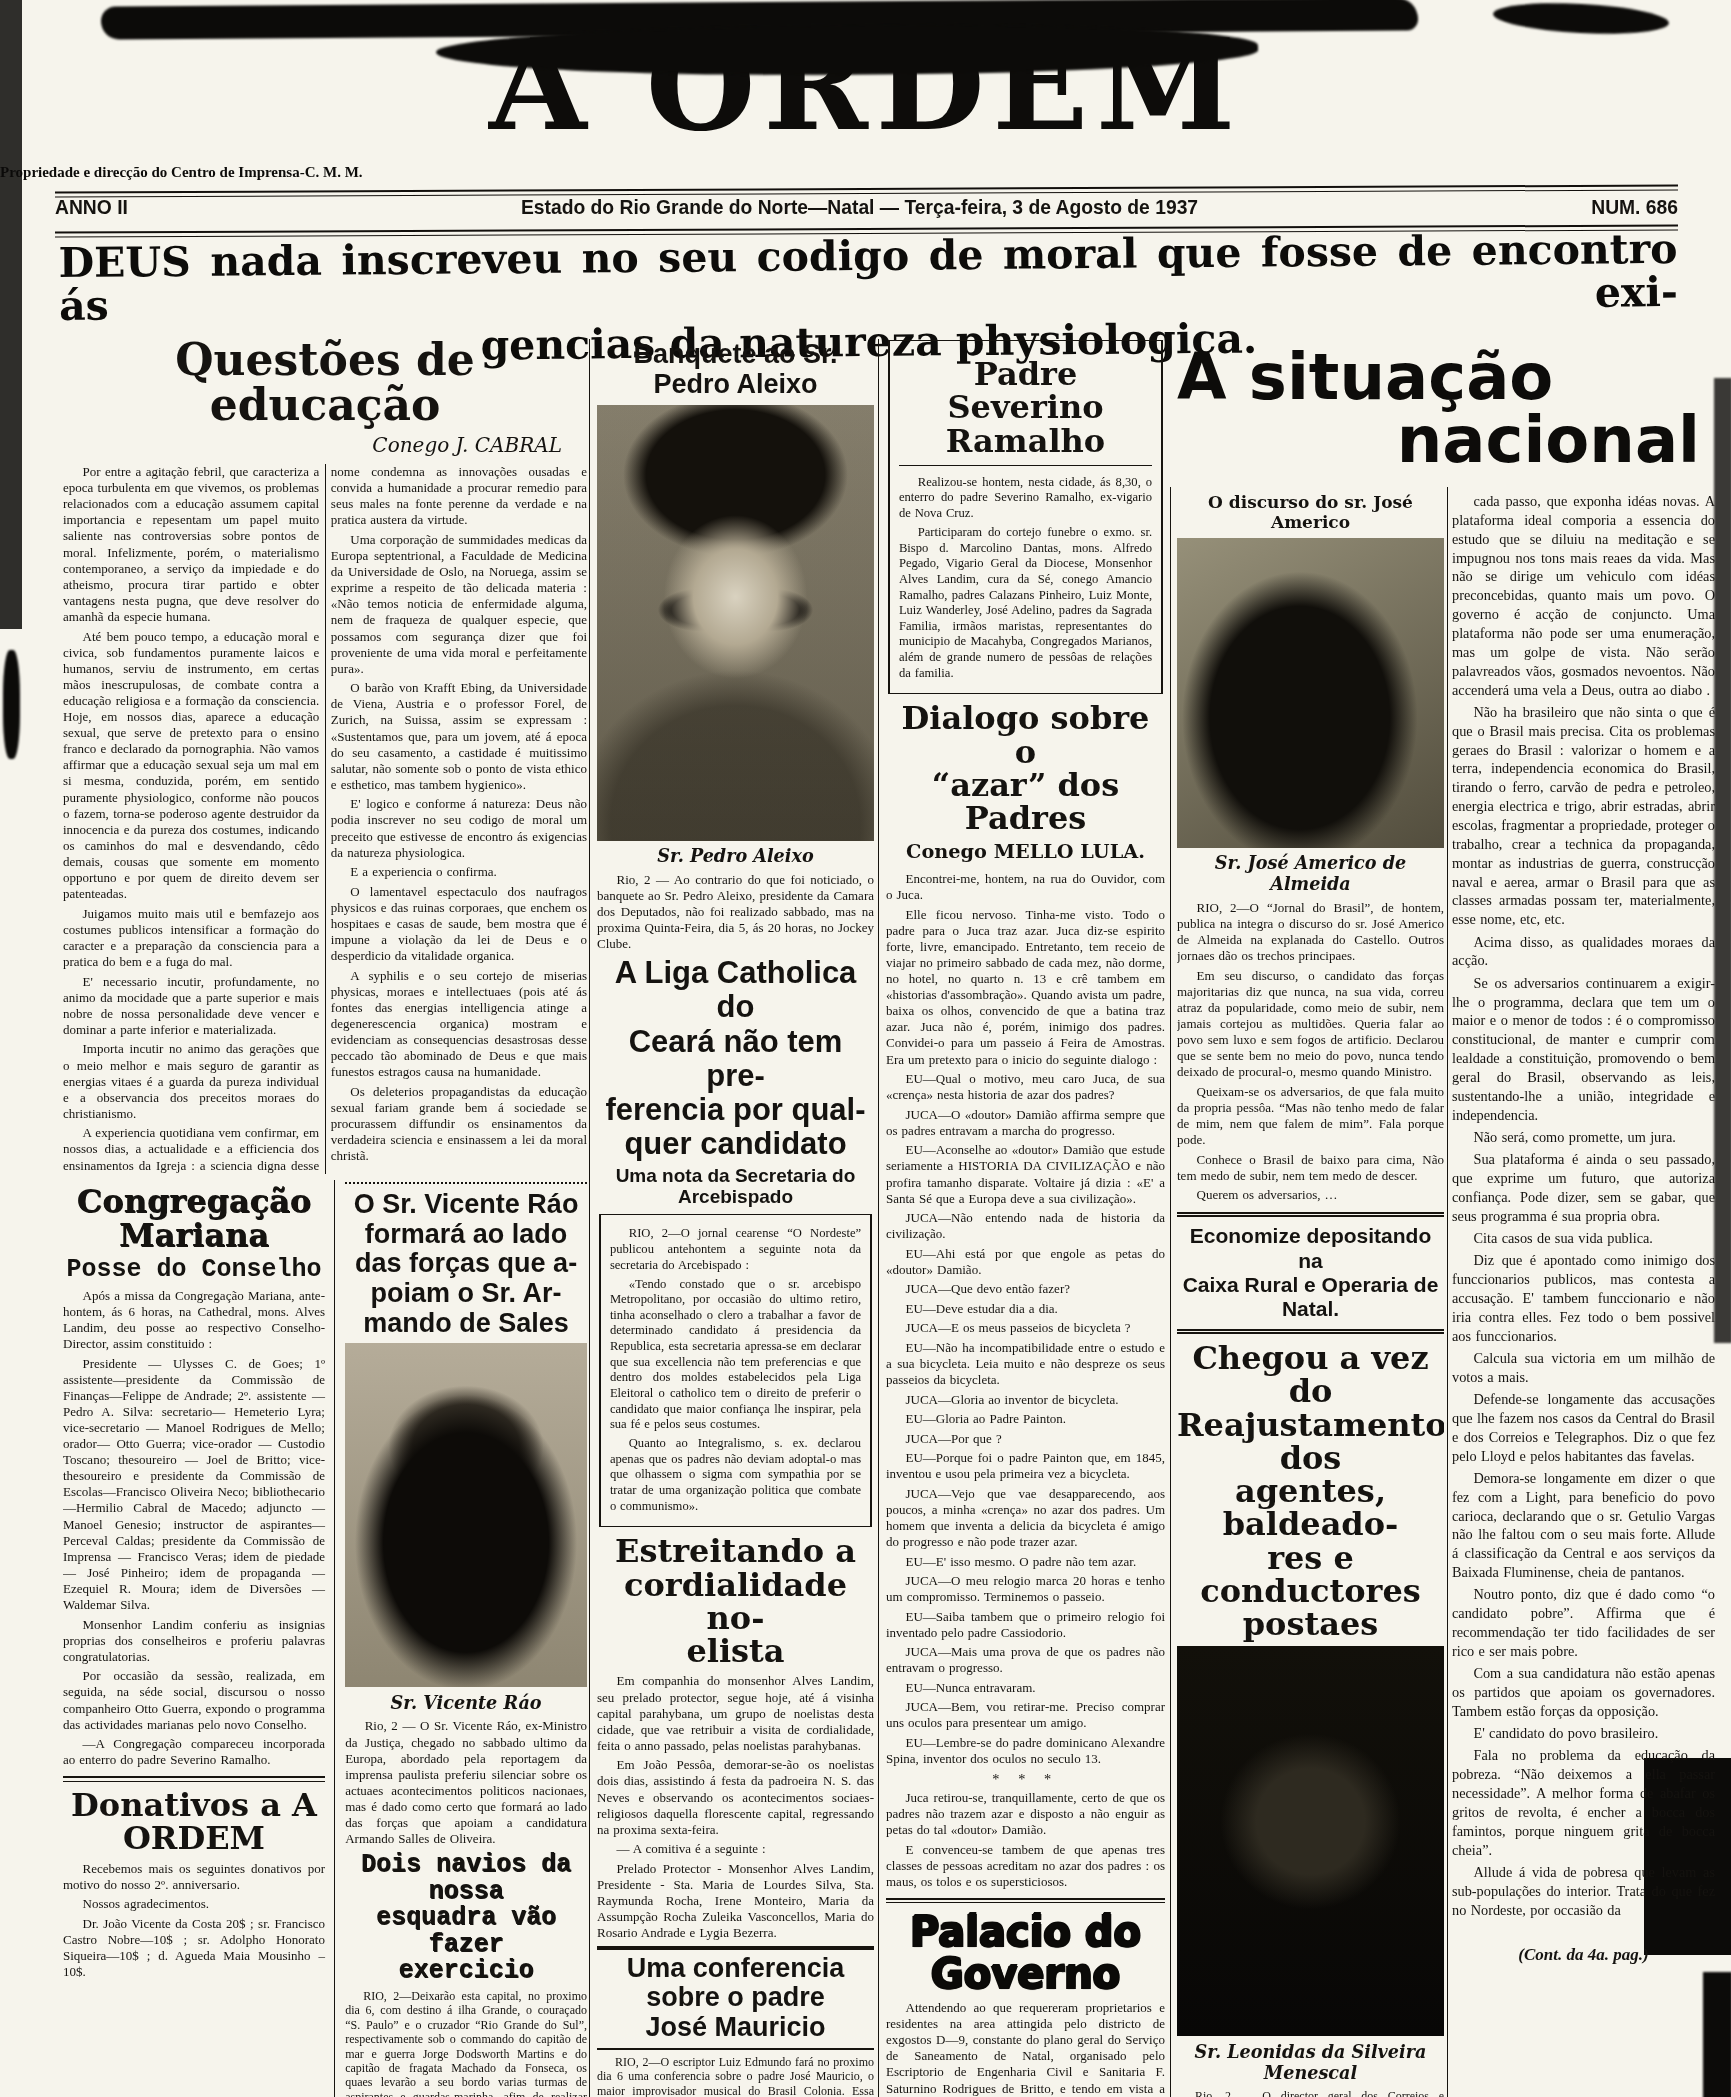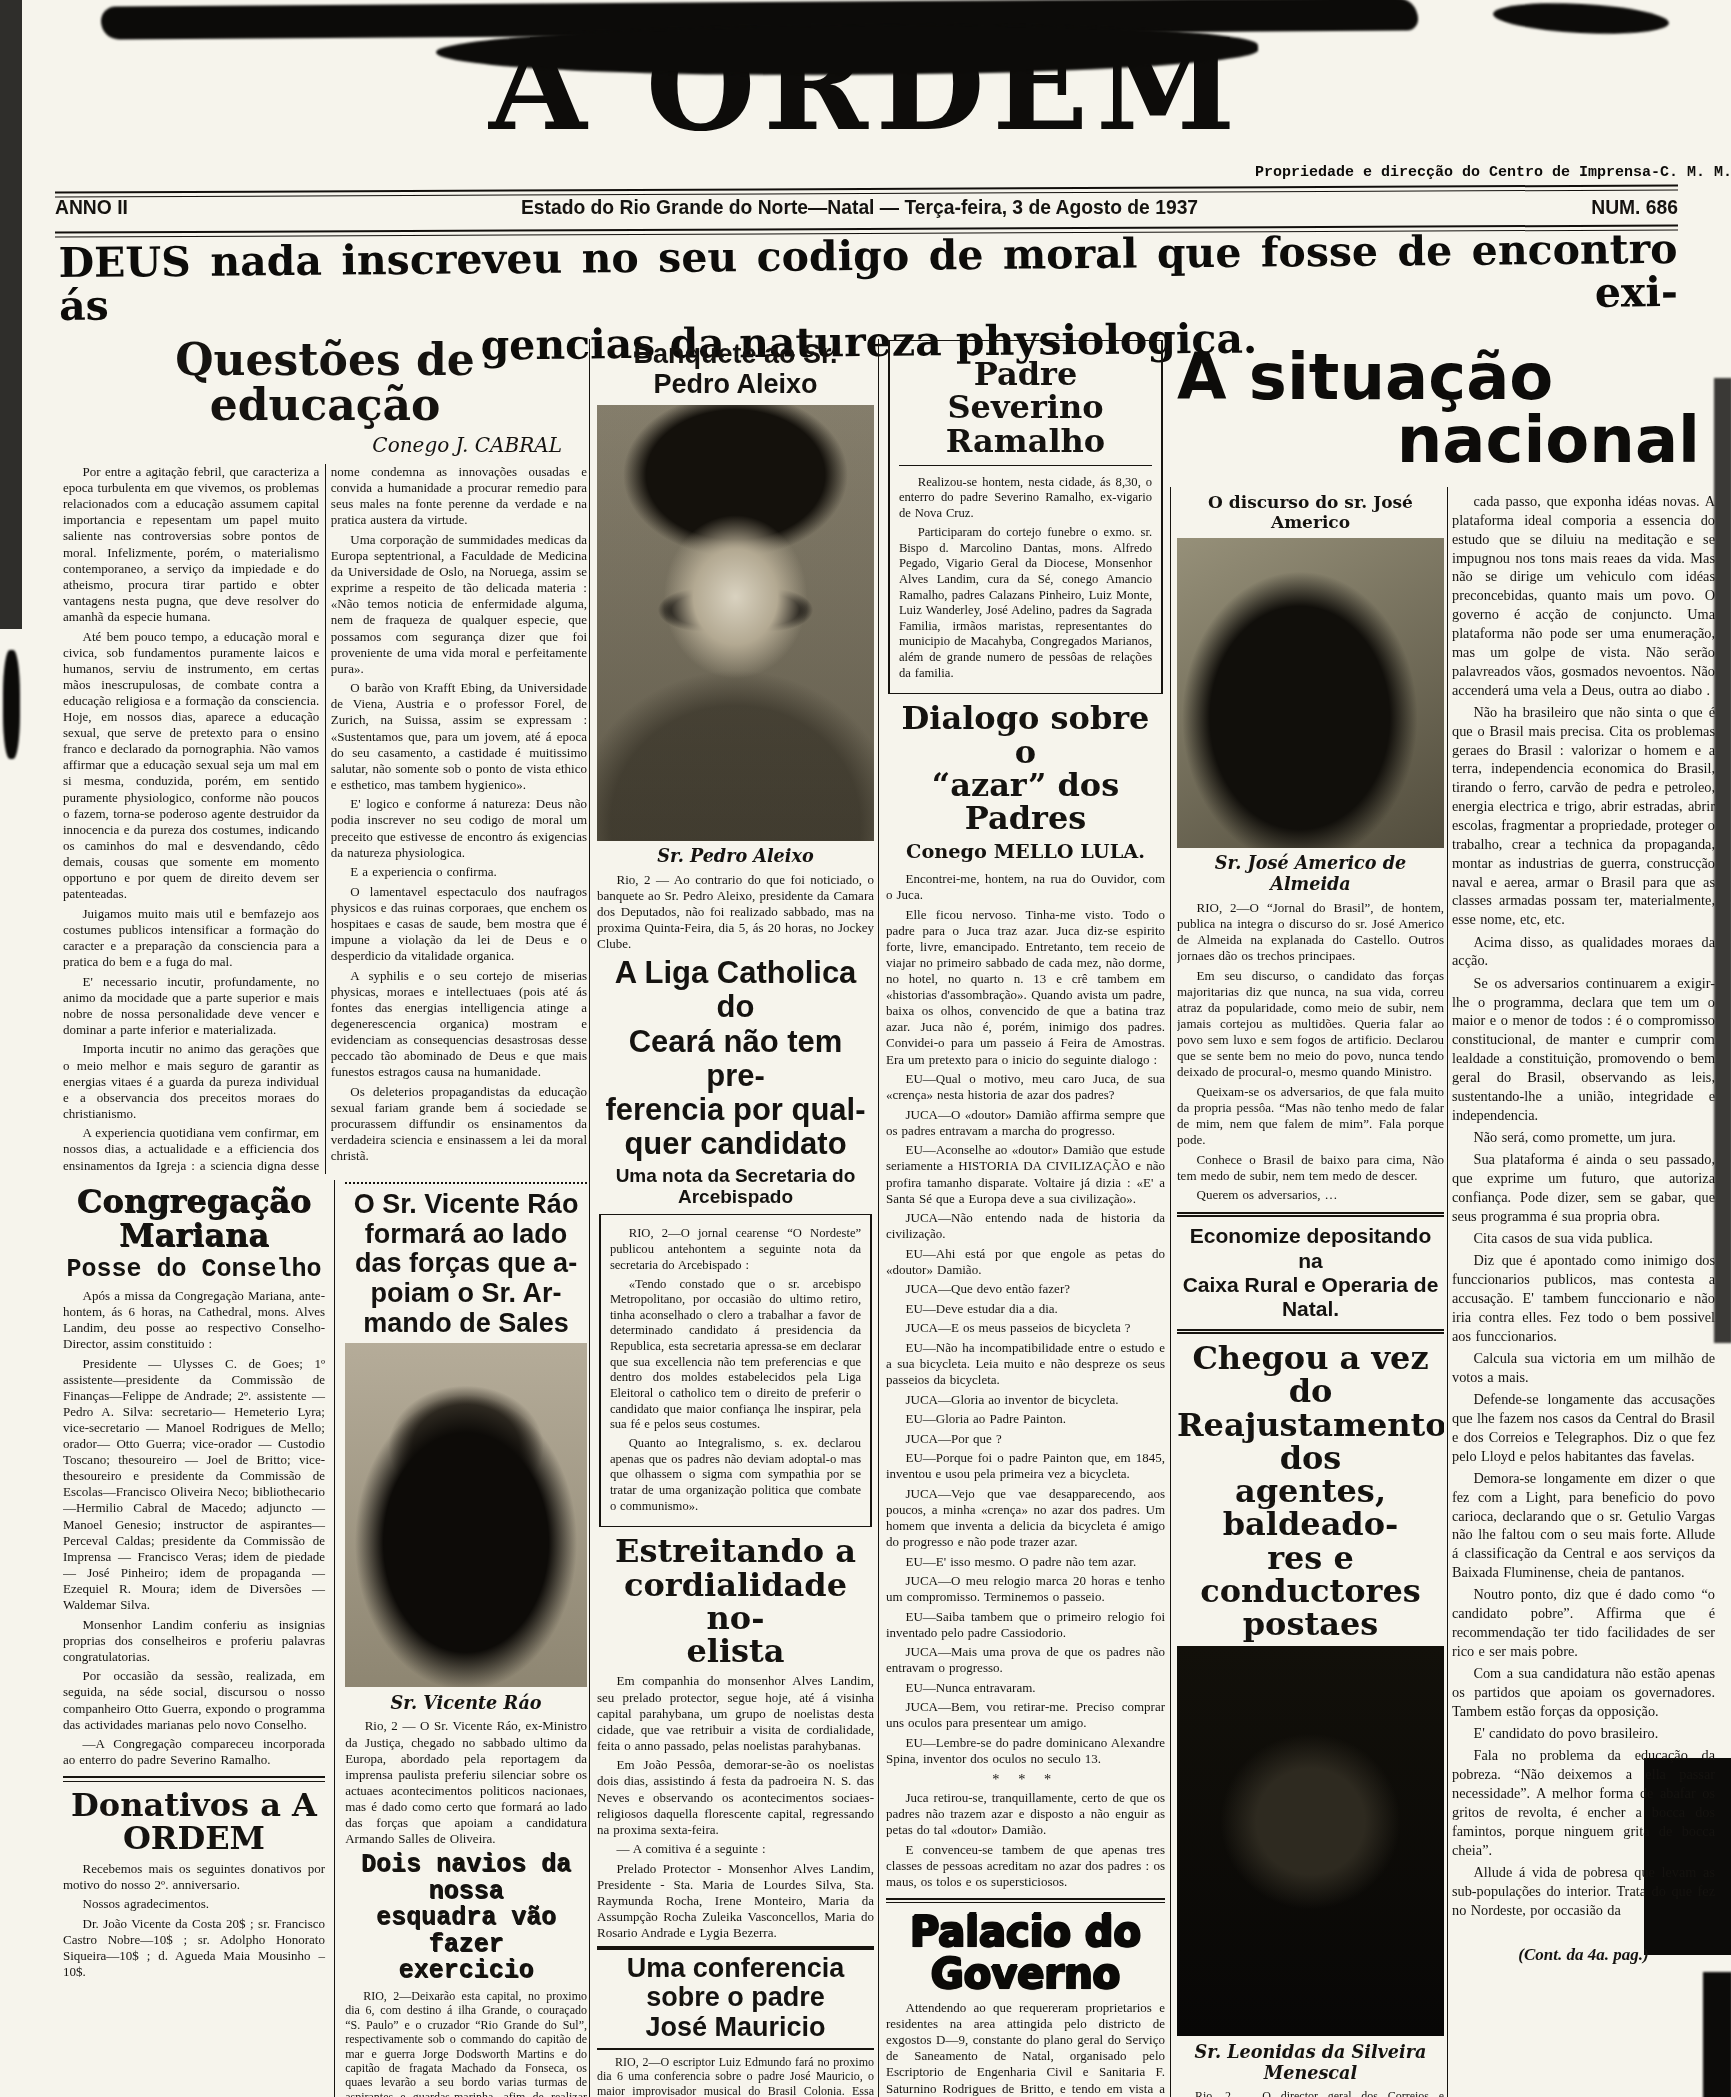--- a/index.html
+++ b/index.html
@@ -3,22 +3,22 @@
 <meta charset="utf-8">
 <style>
   html,body{margin:0;padding:0;background:#333;}
   #page{position:relative;width:1732px;height:2497px;background:#f6f4ec;overflow:hidden;
         font-family:"Liberation Serif",serif;color:#151310;}
   
   #masthead{position:absolute;left:0;top:0;width:100%;}
   #masthead-title{position:absolute;left:0;top:22px;width:100%;text-align:center;
       font-family:"DejaVu Serif",serif;font-weight:bold;font-size:126px;line-height:1;
       letter-spacing:7.6px;color:#0d0c0a;}
-  #masthead-subtitle{position:absolute;left:0;top:164px;width:100%;text-align:right;
-      font-family:Liberation Mono, monospace;font-weight:bold;font-size:15px;color:#0d0c0a;}
+  #masthead-subtitle{position:absolute;left:0;top:164px;width:100%;text-align:left;
+      font-family:Liberation Serif, serif;font-weight:bold;font-size:15px;color:#0d0c0a;}
   .mast-rule{position:absolute;left:55px;width:1623px;border-top:2.9px solid #120f0c;border-bottom:1.7px solid #120f0c;height:2.5px;}
   #rule-a{top:188px;transform:rotate(-.25deg);}
   #rule-b{top:228px;transform:rotate(-.25deg);}
   #dateline-row{position:absolute;left:55px;top:197px;width:1623px;display:flex;justify-content:space-between;
       font-family:"Liberation Sans",sans-serif;font-weight:bold;font-size:19.3px;}
   #dateline-row .mid{flex:1;text-align:center;}
   
   #main-headline{position:absolute;left:59px;top:235px;width:1619px;transform:rotate(-.5deg);
       font-family:"DejaVu Serif",serif;font-weight:bold;color:#0d0c0a;}
   #main-headline .l1{font-size:41px;line-height:1.05;text-align:justify;text-align-last:justify;}

